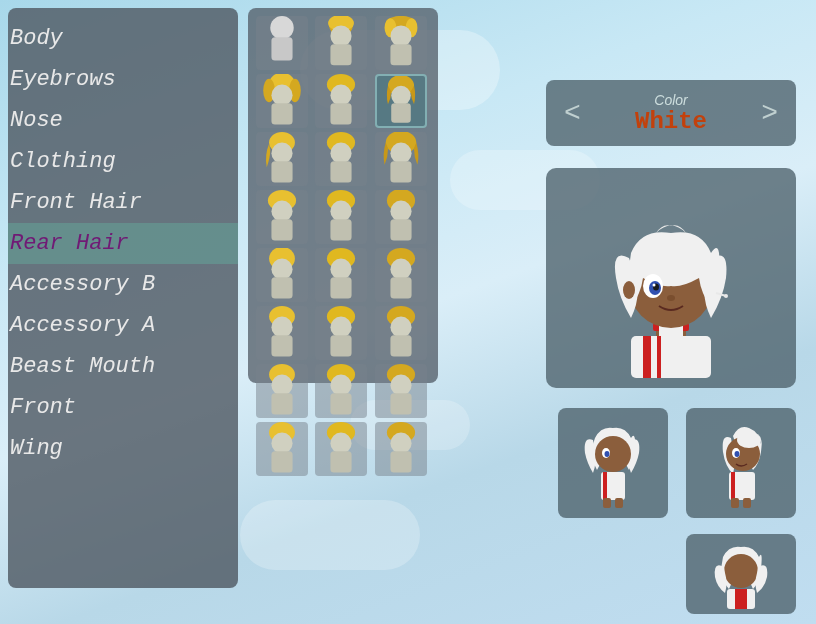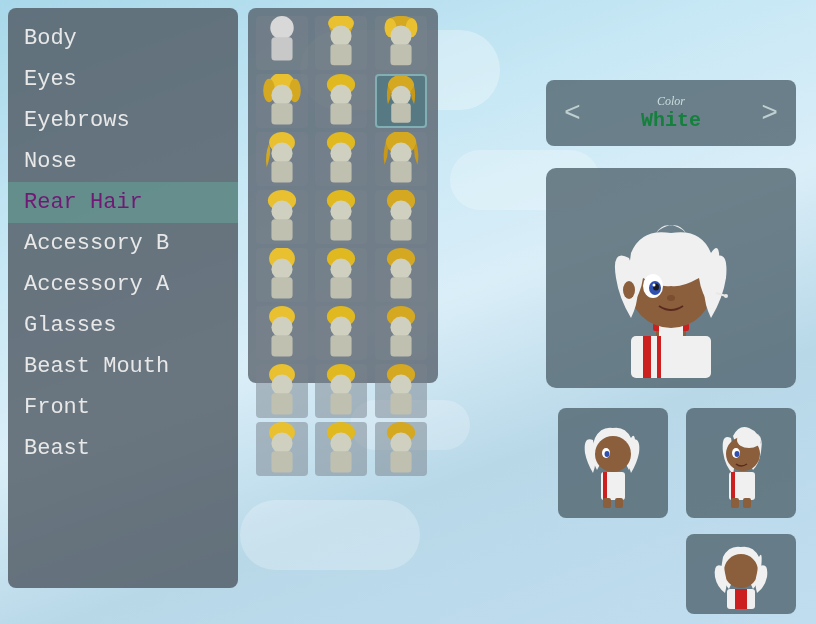--- a/index.html
+++ b/index.html
@@ -28,29 +28,30 @@
       height: 580px;
       background: rgba(80,90,100,0.82);
       border-radius: 8px;
       margin: 8px;
       padding: 10px 0;
     }
 
     .sidebar-item {
       display: block;
       width: 100%;
-      padding: 8px 16px;
+      padding: 8px 2px;
       font-size: 22px;
       color: #e8e8e8;
       cursor: pointer;
       font-family: 'Courier New', Courier, monospace;
       font-weight: normal;
       background: transparent;
       border: none;
       text-align: left;
+      font-style: italic;
     }
 
     .sidebar-item.active {
       background: rgba(100,160,150,0.6);
       color: #701a75;
     }
 
     
     #grid-panel {
       position: absolute;
@@ -105,30 +106,30 @@
       justify-content: space-between;
       padding: 0 12px;
     }
 
     #color-selector .color-label {
       text-align: center;
       flex: 1;
     }
 
     #color-selector .color-title {
-      font-size: 12px;
+      font-size: 14px;
       color: #ccdddd;
       font-style: italic;
-      font-family: Liberation Serif, serif;
+      font-family: Liberation Sans, sans-serif;
       display: block;
     }
 
     #color-selector .color-value {
-      font-size: 20px;
-      color: #15803d;
+      font-size: 24px;
+      color: #c2410c;
       font-family: 'Courier New', Courier, monospace;
       display: block;
       font-weight: bold;
     }
 
     .color-arrow {
       font-size: 28px;
       color: #c0d0d0;
       cursor: pointer;
       padding: 0 6px;
@@ -215,30 +216,30 @@
 </head>
 <body>
 
 <div class="cloud cloud1"></div>
 <div class="cloud cloud2"></div>
 <div class="cloud cloud3"></div>
 <div class="cloud cloud4"></div>
 
 <div id="sidebar">
   <button class="sidebar-item">Body</button>
-  <button class="sidebar-item">Eyes</button>
   <button class="sidebar-item">Eyebrows</button>
   <button class="sidebar-item">Nose</button>
+  <button class="sidebar-item">Clothing</button>
+  <button class="sidebar-item">Front Hair</button>
   <button class="sidebar-item active">Rear Hair</button>
   <button class="sidebar-item">Accessory B</button>
   <button class="sidebar-item">Accessory A</button>
-  <button class="sidebar-item">Glasses</button>
   <button class="sidebar-item">Beast Mouth</button>
   <button class="sidebar-item">Front</button>
-  <button class="sidebar-item">Beast</button>
+  <button class="sidebar-item">Wing</button>
 </div>
 
 <div id="grid-panel">
 
   <div class="hair-cell">
     <svg class="fig-svg" viewBox="0 0 38 46" xmlns="http://www.w3.org/2000/svg">
       <ellipse cx="19" cy="10" rx="10" ry="10" fill="#d8d8d8"></ellipse>
       <rect x="10" y="18" width="18" height="20" rx="3" fill="#c8c8c8"></rect>
     </svg>
   </div>

